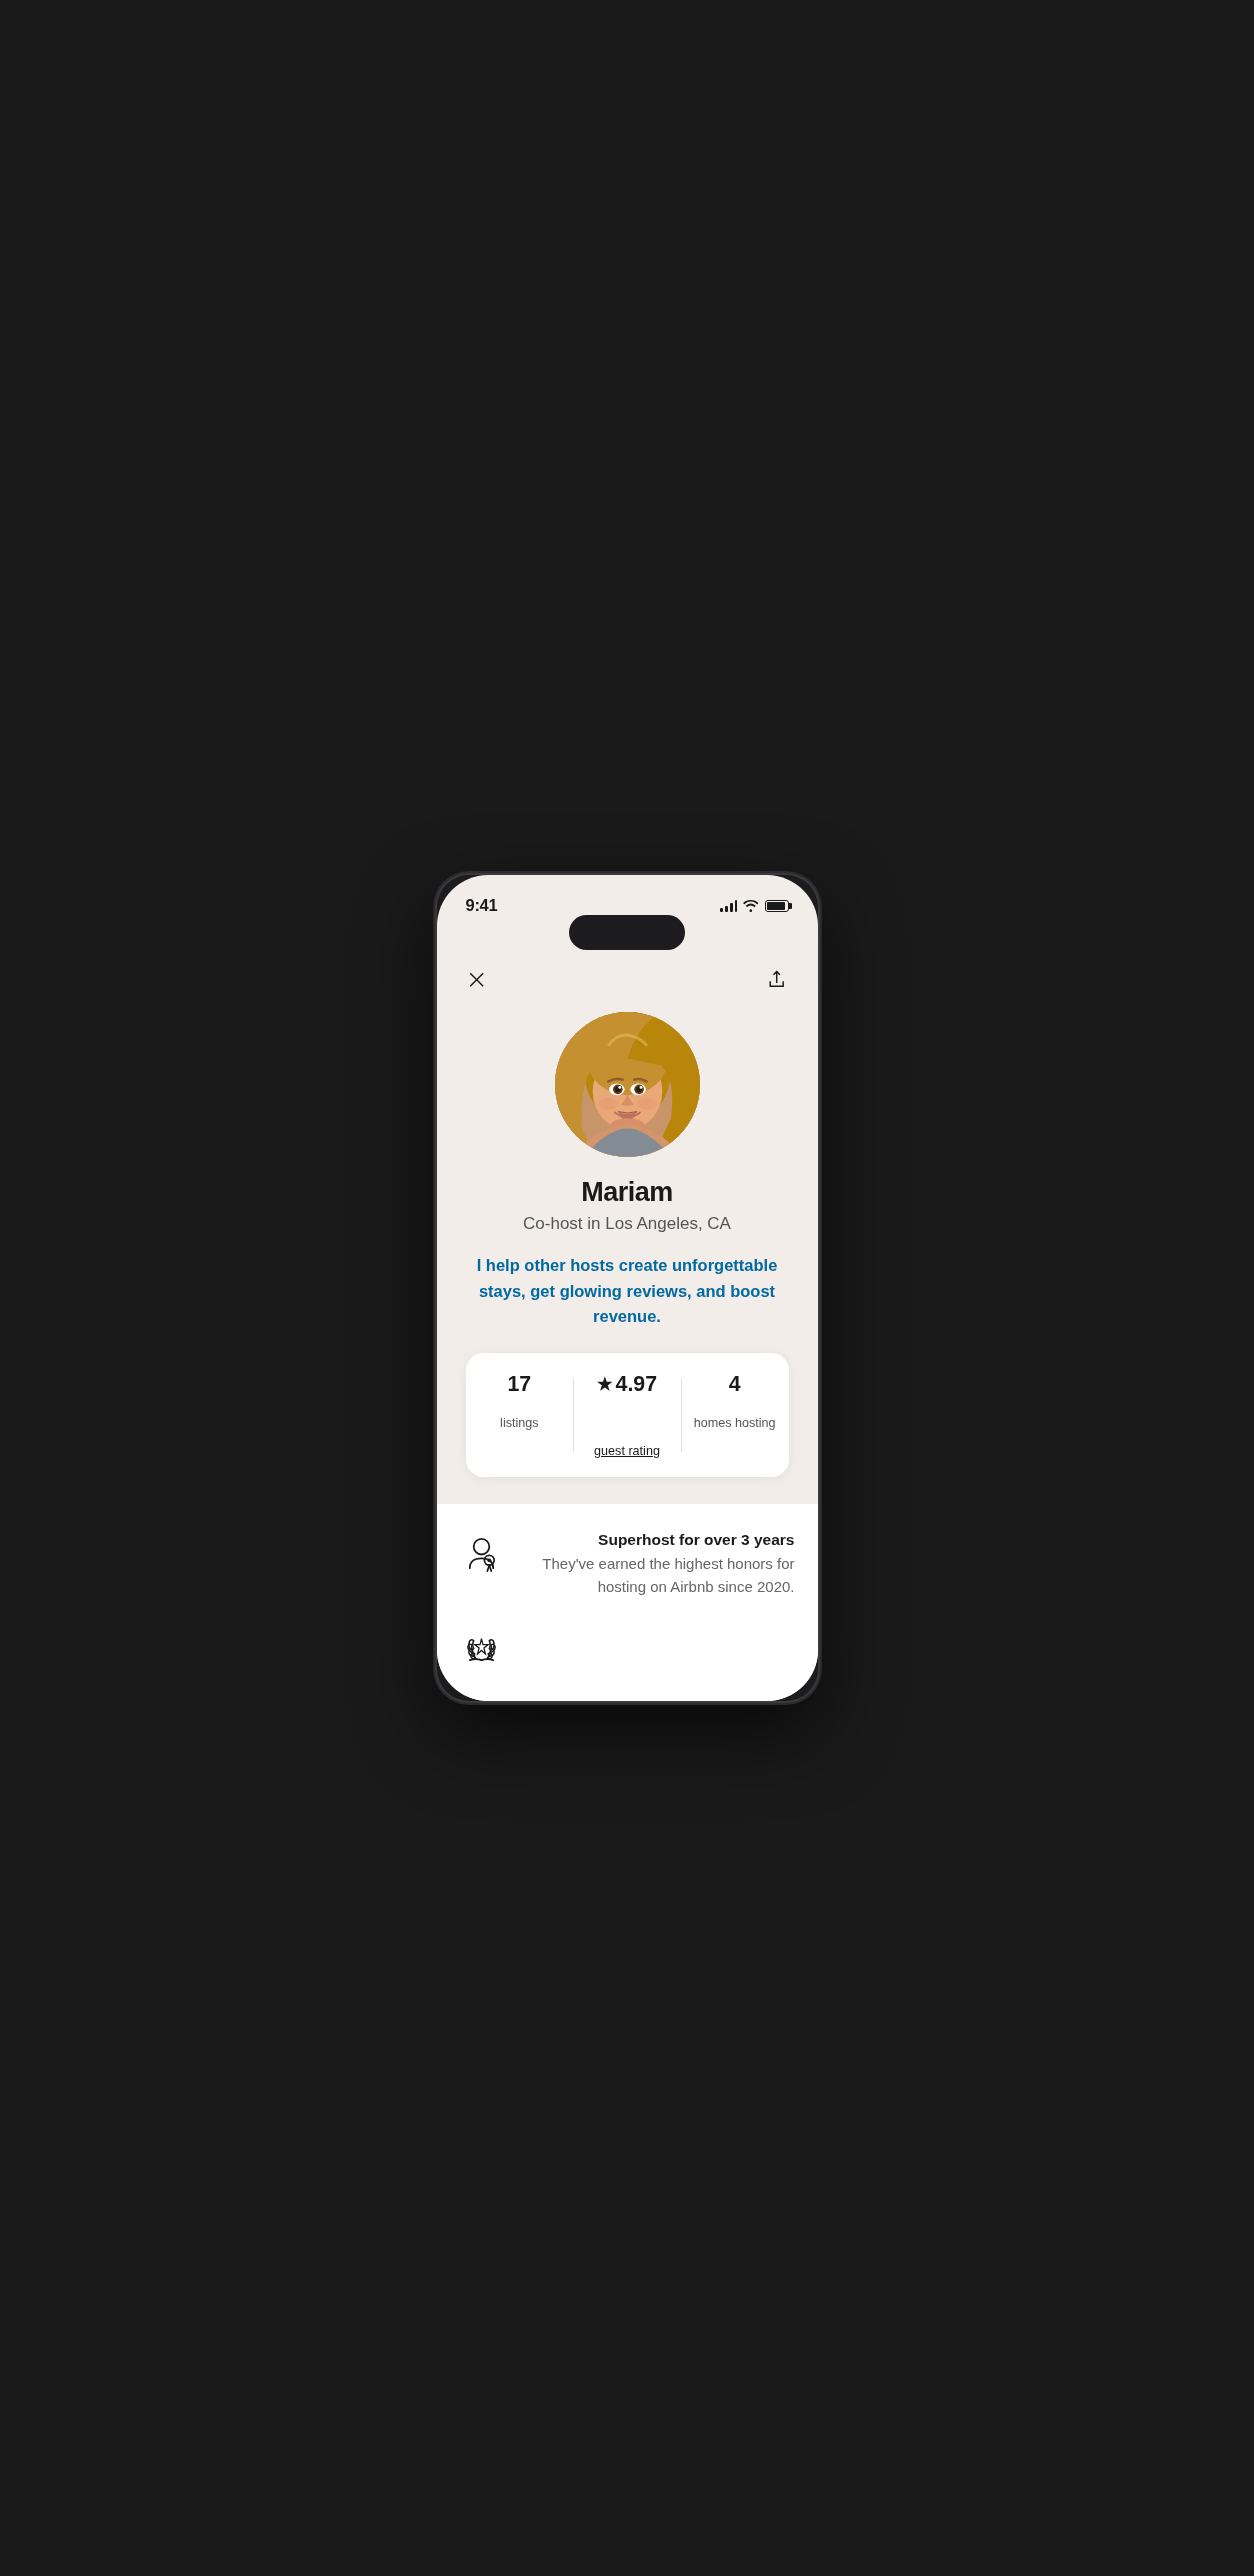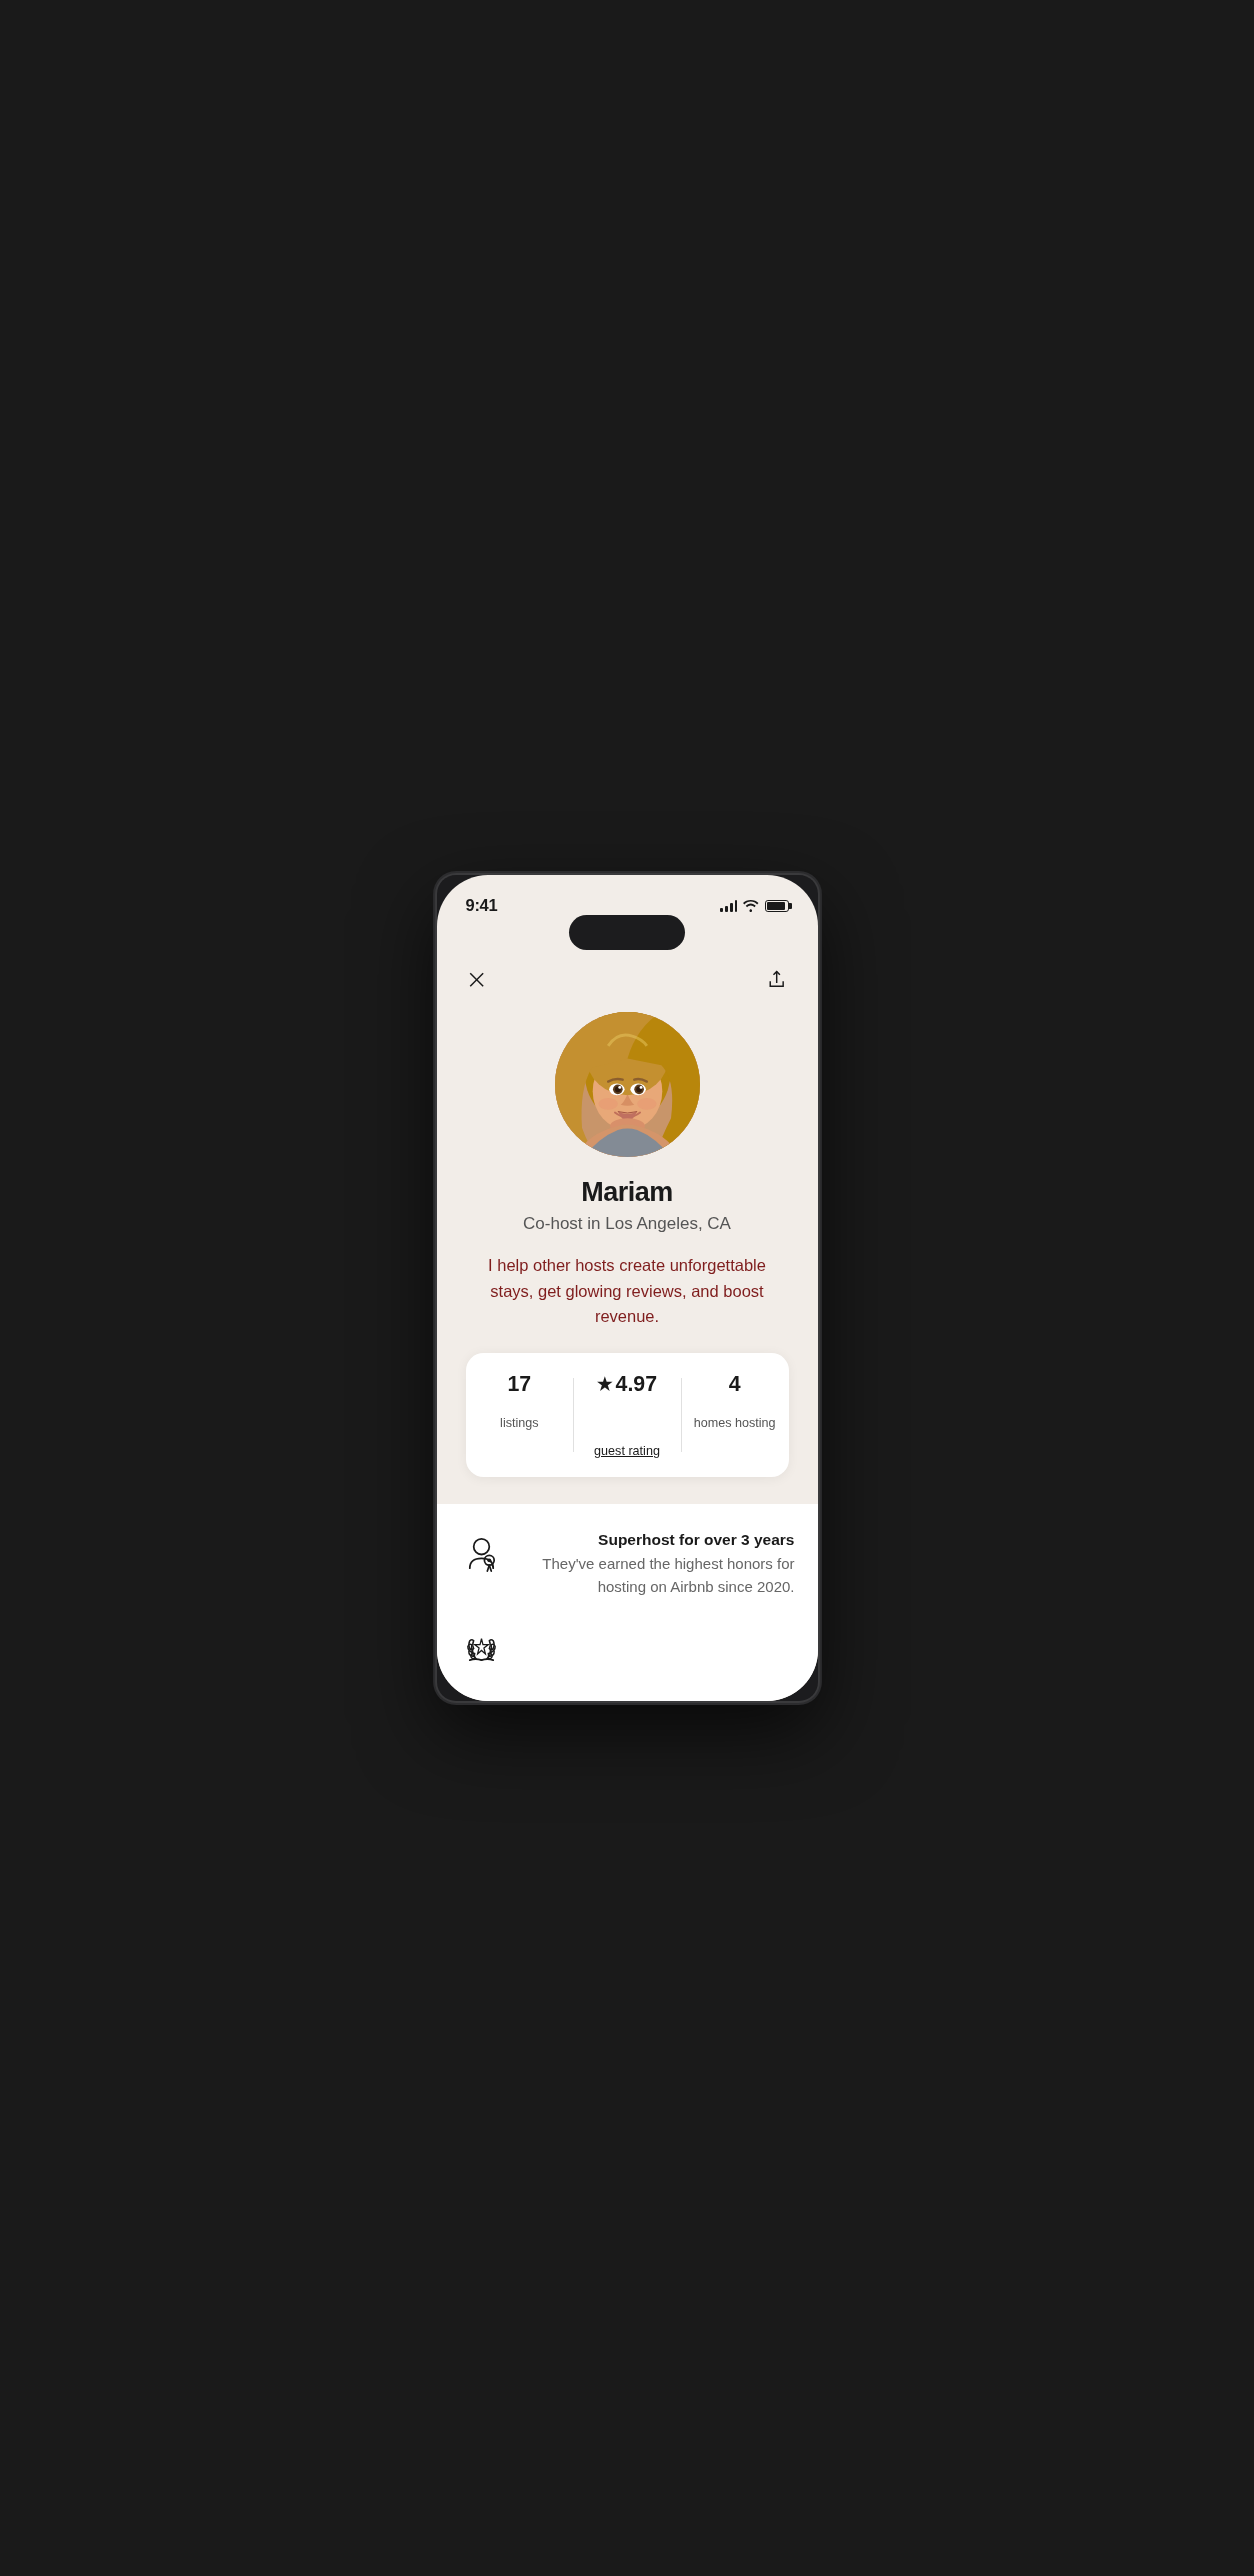--- a/index.html
+++ b/index.html
@@ -10,21 +10,21 @@
       justify-content: center;
       align-items: center;
       min-height: 100vh;
       font-family: -apple-system, BlinkMacSystemFont, 'SF Pro Display', 'Helvetica Neue', Arial, sans-serif;
     }
 
     .phone-frame {
       width: 381px;
       height: 826px;
       background: #1c1c1e;
-      border-radius: 19px;
+      border-radius: 32px;
       position: relative;
       box-shadow:
         0 0 0 1.9px #3a3a3c,
         0 0 0 3.9px #2c2c2e,
         0 29px 78px rgba(0,0,0,0.7);
       overflow: hidden;
     }
 
     
     .phone-frame::before {
@@ -206,25 +206,25 @@
 
     .host-location {
       font-size: 17px;
       color: #555;
       margin-bottom: 19.4px;
       font-weight: 400;
     }
 
     .host-bio {
       font-size: 16.5px;
-      color: #7f1d1d;
+      color: #0369a1;
       text-align: center;
       line-height: 1.55;
       margin-bottom: 23px;
-      font-weight: 400;
+      font-weight: 700;
     }
 
     
     .stats-card {
       background: #fff;
       border-radius: 17.5px;
       display: flex;
       width: 100%;
       box-shadow: 0 1.9px 11.6px rgba(0,0,0,0.06);
       margin-bottom: 3.9px;

